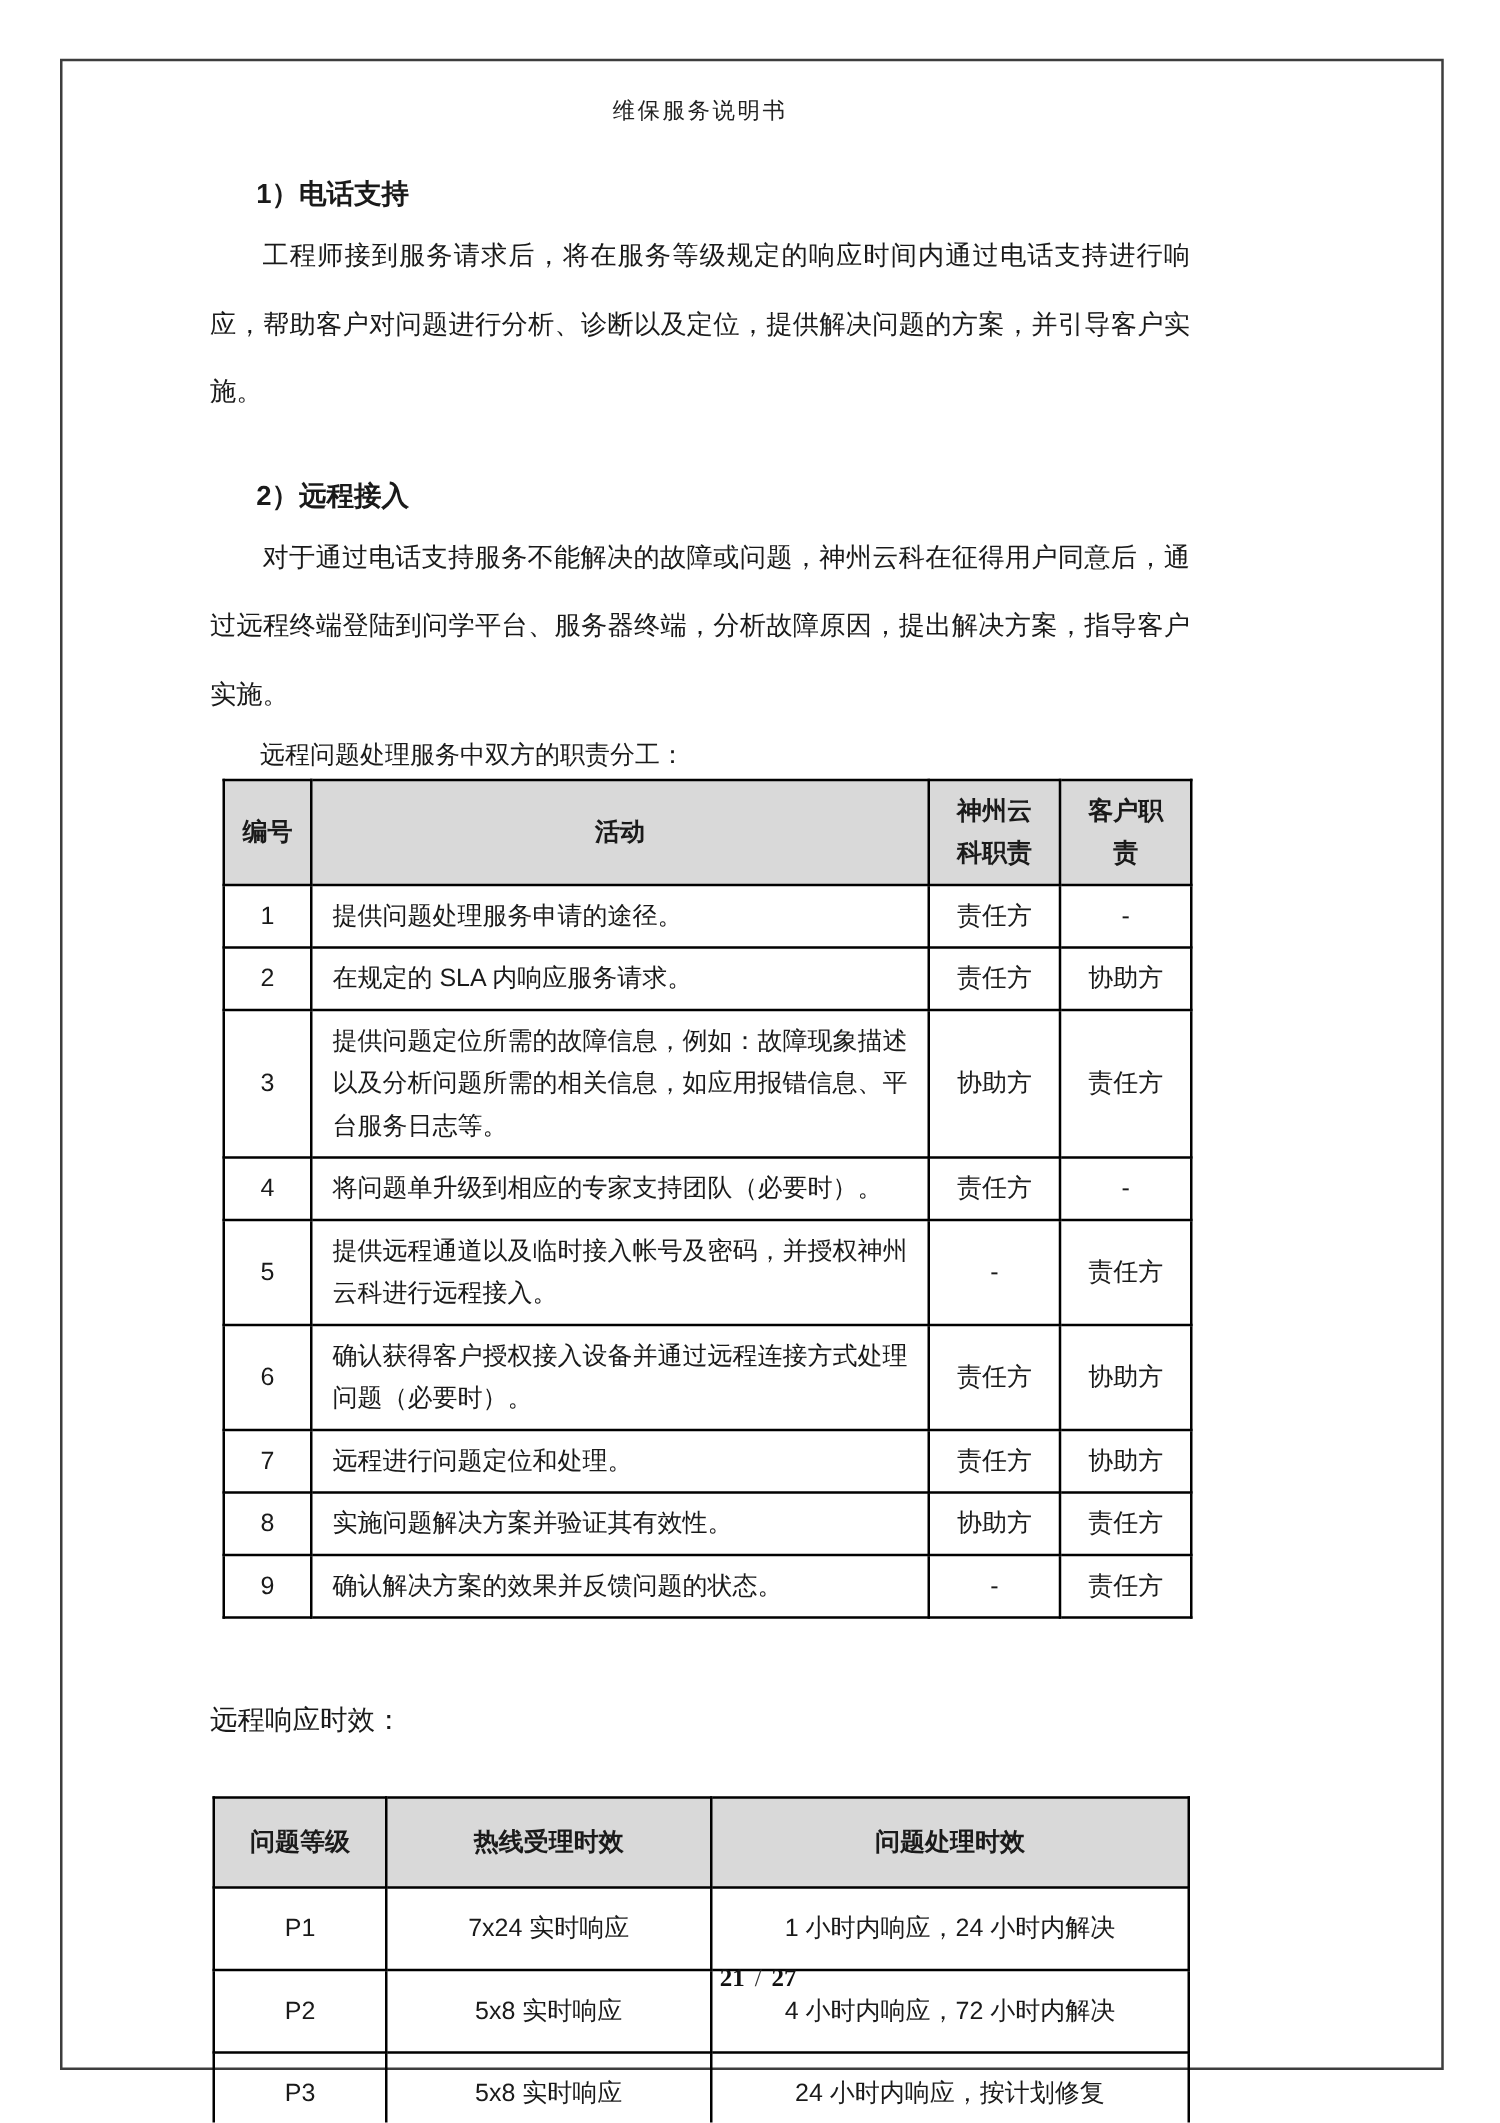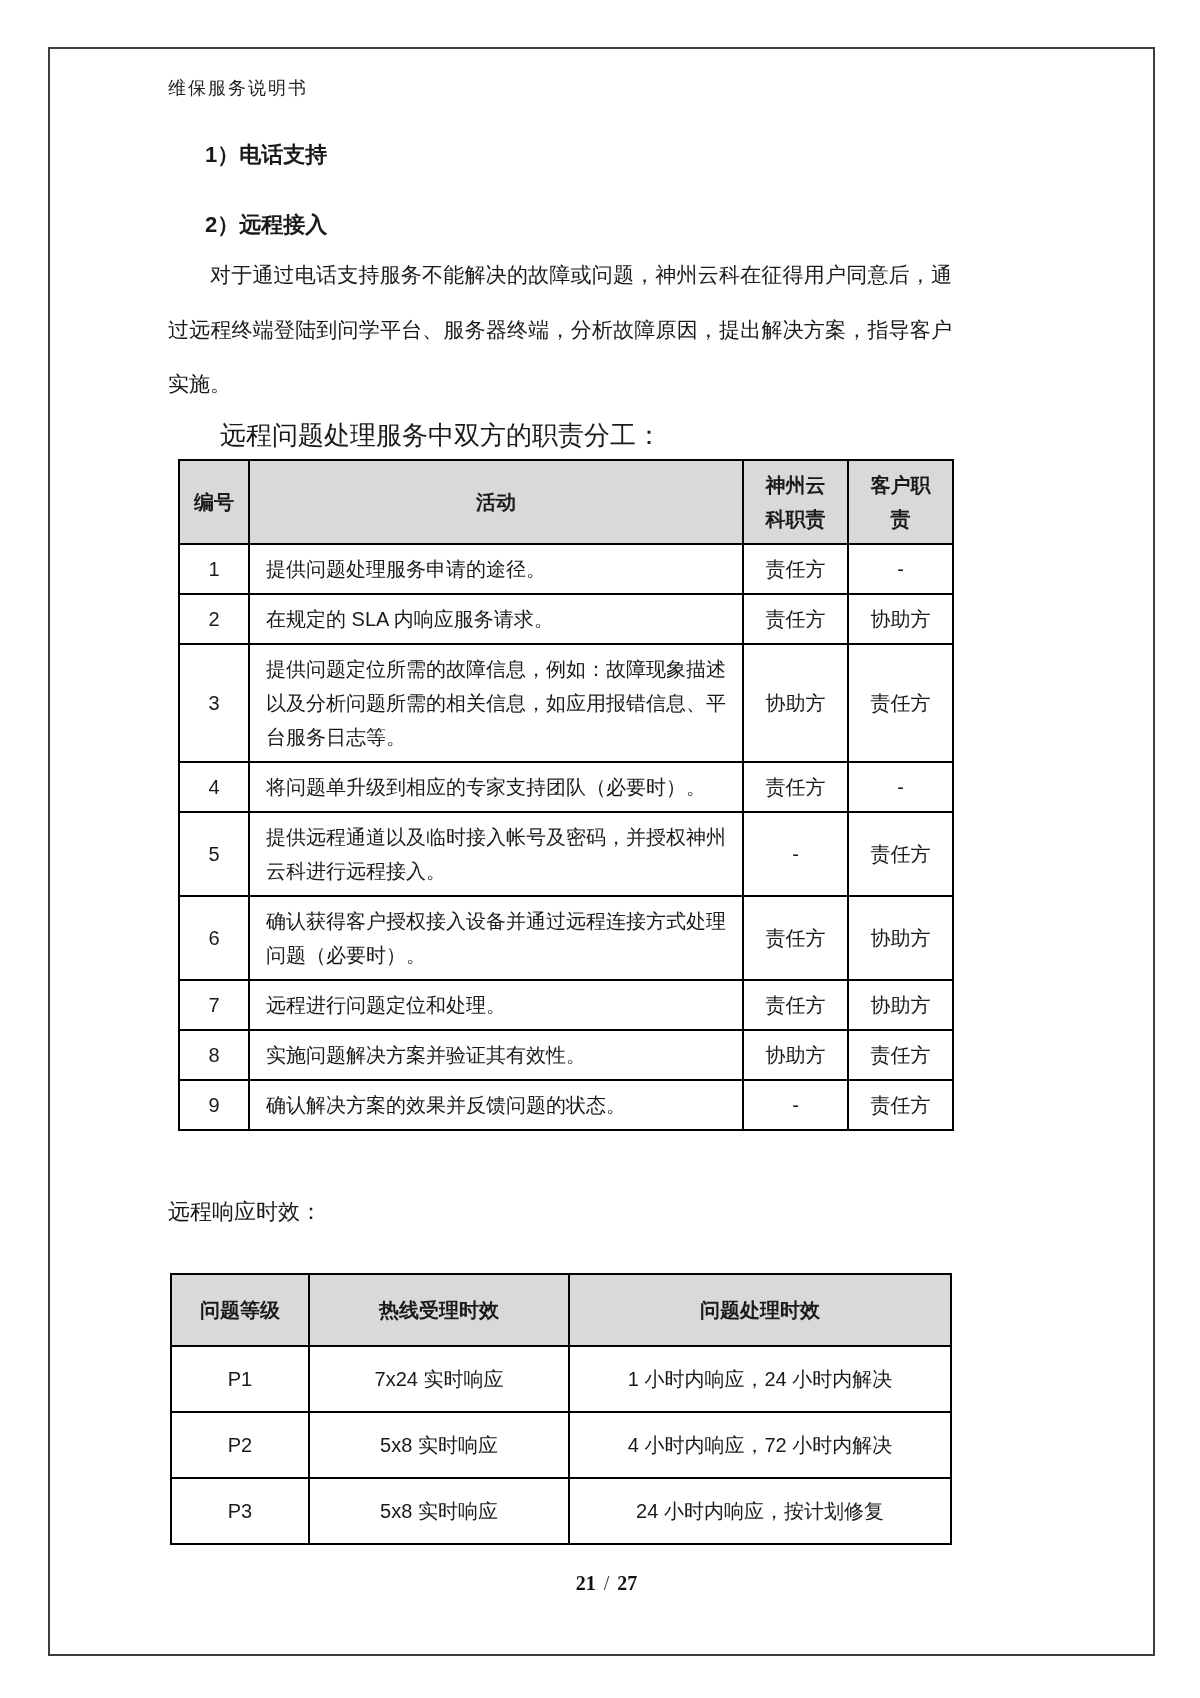--- a/index.html
+++ b/index.html
@@ -22,41 +22,41 @@
     position:absolute;
     top:47px;left:48px;right:45px;bottom:42px;
     border:2px solid var(--frame);
     pointer-events:none;
   }
   .content{
     position:relative;
     padding:76px 248px 0 168px;
   }
   .doc-header{
-    text-align:left;
+    text-align:center;
     font-family:"Liberation Serif","DejaVu Serif",serif;
     font-size:18px;
     letter-spacing:2px;
     color:#222;
   }
   h2.sec-heading{
     font-size:22px;
     font-weight:bold;
     margin-top:40px;
     padding-left:37px;
   }
   p.body-para{
     font-size:21px;
     line-height:2.6;
     text-align:justify;
     text-indent:2em;
     margin-top:8px;
   }
   .table-intro{
-    font-size:26px;
+    font-size:20px;
     text-indent:2em;
     margin-top:6px;
     margin-bottom:6px;
   }
   table{
     border-collapse:collapse;
     table-layout:fixed;
     font-size:20px;
   }
   th,td{
@@ -106,20 +106,21 @@
 </head>
 <body>
 
 <div class="page-frame"></div>
 
 <div class="content">
 
   <div class="doc-header">维保服务说明书</div>
 
   <h2 class="sec-heading">1）电话支持</h2>
+  <p class="body-para">工程师接到服务请求后，将在服务等级规定的响应时间内通过电话支持进行响应，帮助客户对问题进行分析、诊断以及定位，提供解决问题的方案，并引导客户实施。</p>
 
   <h2 class="sec-heading">2）远程接入</h2>
   <p class="body-para">对于通过电话支持服务不能解决的故障或问题，神州云科在征得用户同意后，通过远程终端登陆到问学平台、服务器终端，分析故障原因，提出解决方案，指导客户实施。</p>
 
   <div class="table-intro">远程问题处理服务中双方的职责分工：</div>
 
   <table class="resp-table">
     <colgroup>
       <col style="width:70px">
         <col style="width:494px">

